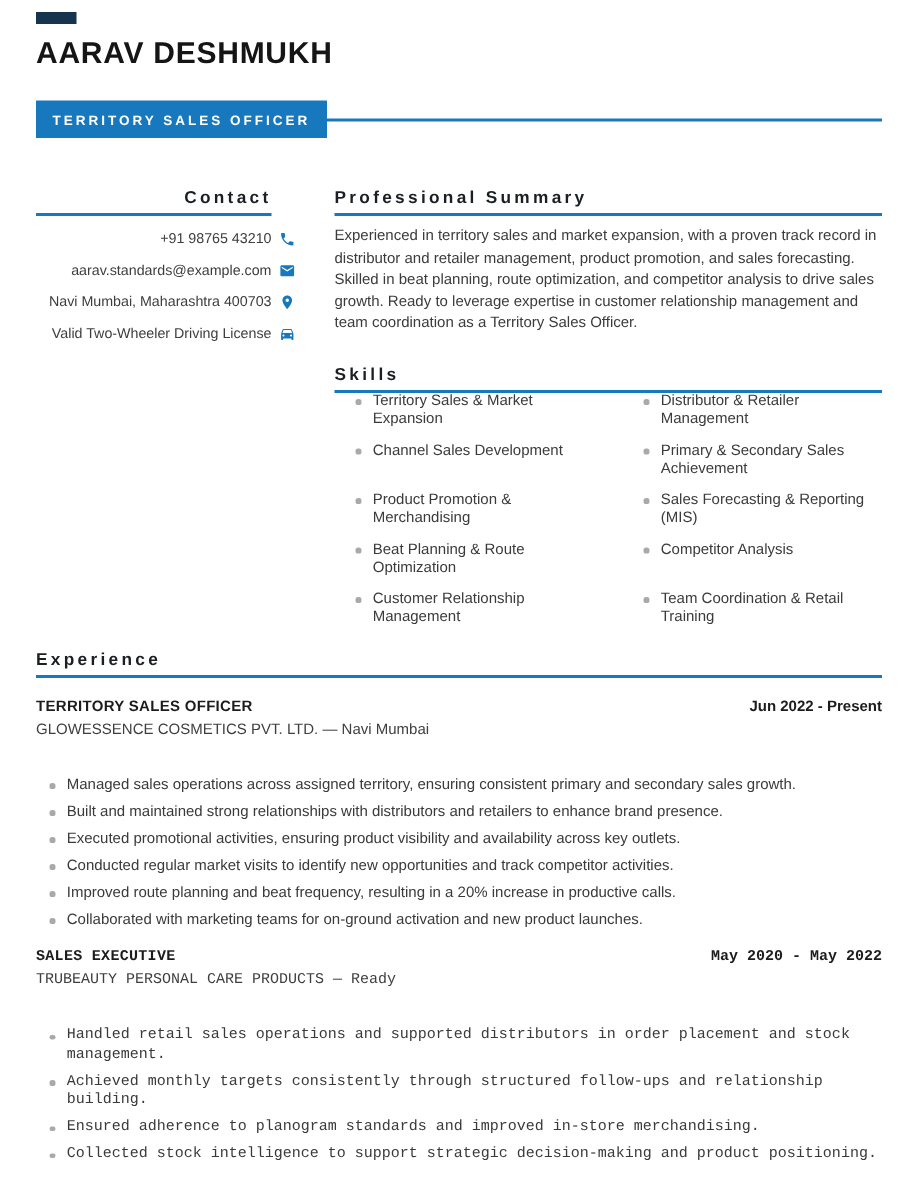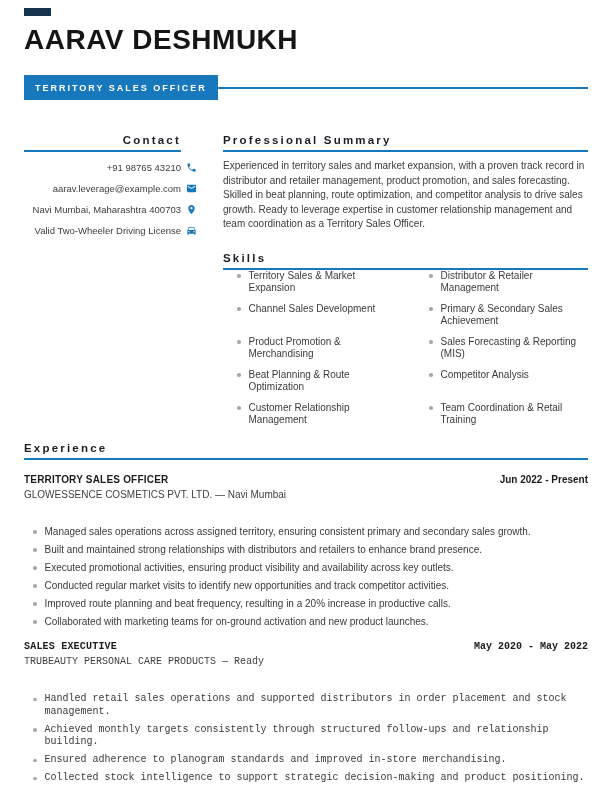--- a/index.html
+++ b/index.html
@@ -5,21 +5,21 @@
   * { margin:0; padding:0; box-sizing:border-box; }
   html,body { background:#ffffff; }
   .page {
     width:612px; height:792px; background:#ffffff; position:relative;
     font-family:"Liberation Sans", sans-serif; color:#3b3b3b;
     padding:0 24px; overflow:hidden;
   }
   .corner-mark { position:absolute; left:24px; top:8px; width:27px; height:8px; background:#17344f; }
 
   .name {
-    padding-top:26px; font-size:28px; line-height:1; font-weight:bold;
+    padding-top:26px; font-size:20px; line-height:1; font-weight:bold;
     letter-spacing:0.5px; color:#151515;
   }
   .title-row { margin-top:21px; display:flex; align-items:center; }
   .badge {
     background:#1878be; color:#ffffff; font-size:9px; font-weight:bold;
     letter-spacing:2px; padding:8px 11px 7px 11px; white-space:nowrap;
   }
   .header-rule { flex:1; height:2px; background:#1878be; }
 
   .columns { margin-top:33px; display:flex; }
@@ -93,21 +93,21 @@
           <div class="contact-row">
             <span class="contact-text">+91 98765 43210</span>
             <span class="contact-icon">
               <svg viewBox="0 0 24 24">
                 <path d="M6.62 10.79c1.44 2.83 3.76 5.14 6.59 6.59l2.2-2.2c.27-.27.67-.36 1.02-.24 1.12.37 2.33.57 3.57.57.55 0 1 .45 1 1V20c0 .55-.45 1-1 1-9.39 0-17-7.61-17-17 0-.55.45-1 1-1h3.5c.55 0 1 .45 1 1 0 1.25.2 2.45.57 3.57.11.35.03.74-.25 1.02l-2.2 2.2z"></path>
               </svg>
             </span>
           </div>
 
           <div class="contact-row">
-            <span class="contact-text">aarav.leverage@example.com</span>
+            <span class="contact-text">aarav.standards@example.com</span>
             <span class="contact-icon">
               <svg viewBox="0 0 24 24">
                 <path d="M20 4H4c-1.1 0-1.99.9-1.99 2L2 18c0 1.1.9 2 2 2h16c1.1 0 2-.9 2-2V6c0-1.1-.9-2-2-2zm0 4l-8 5-8-5V6l8 5 8-5v2z"></path>
               </svg>
             </span>
           </div>
 
           <div class="contact-row">
             <span class="contact-text">Navi Mumbai, Maharashtra 400703</span>
             <span class="contact-icon">

